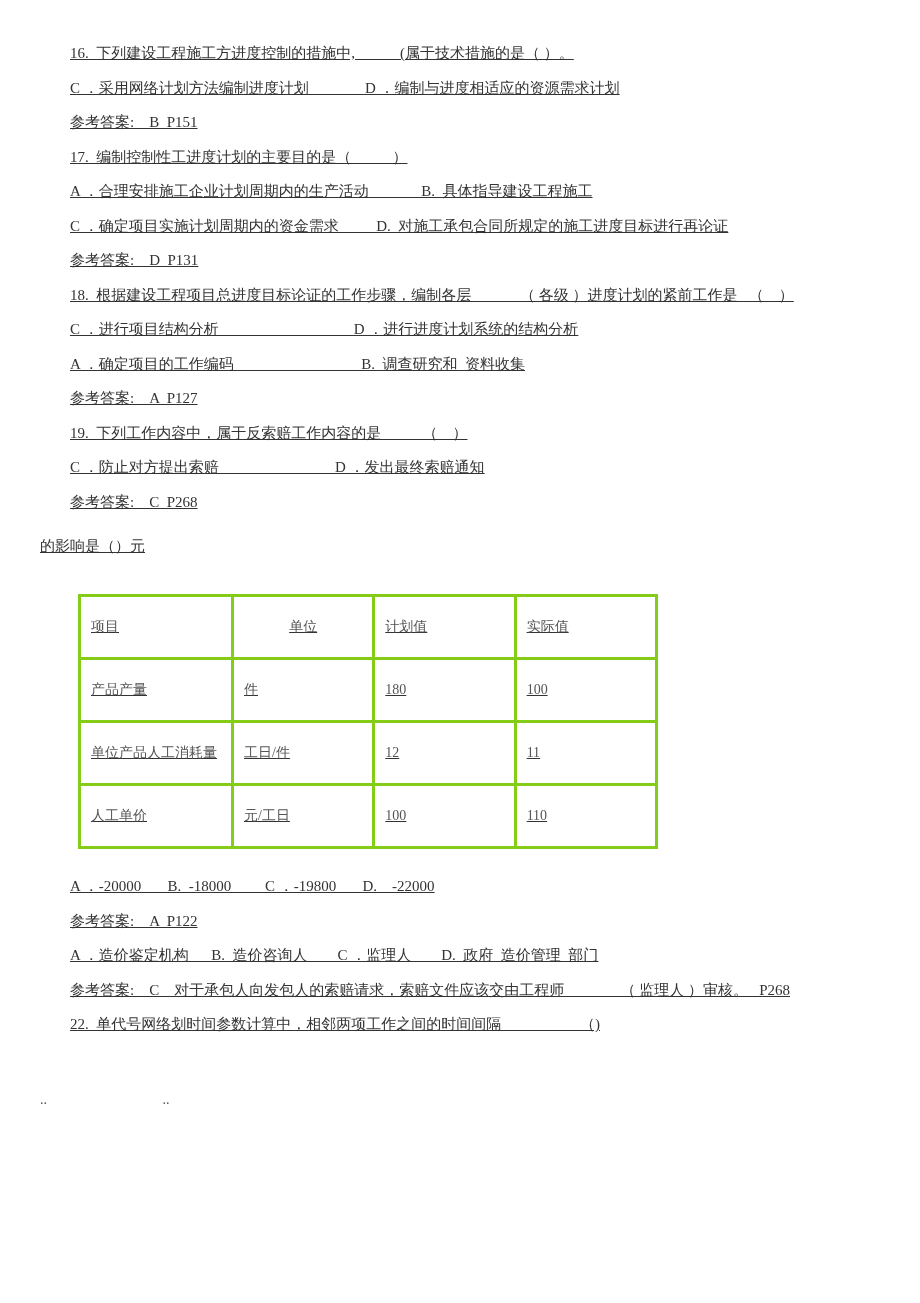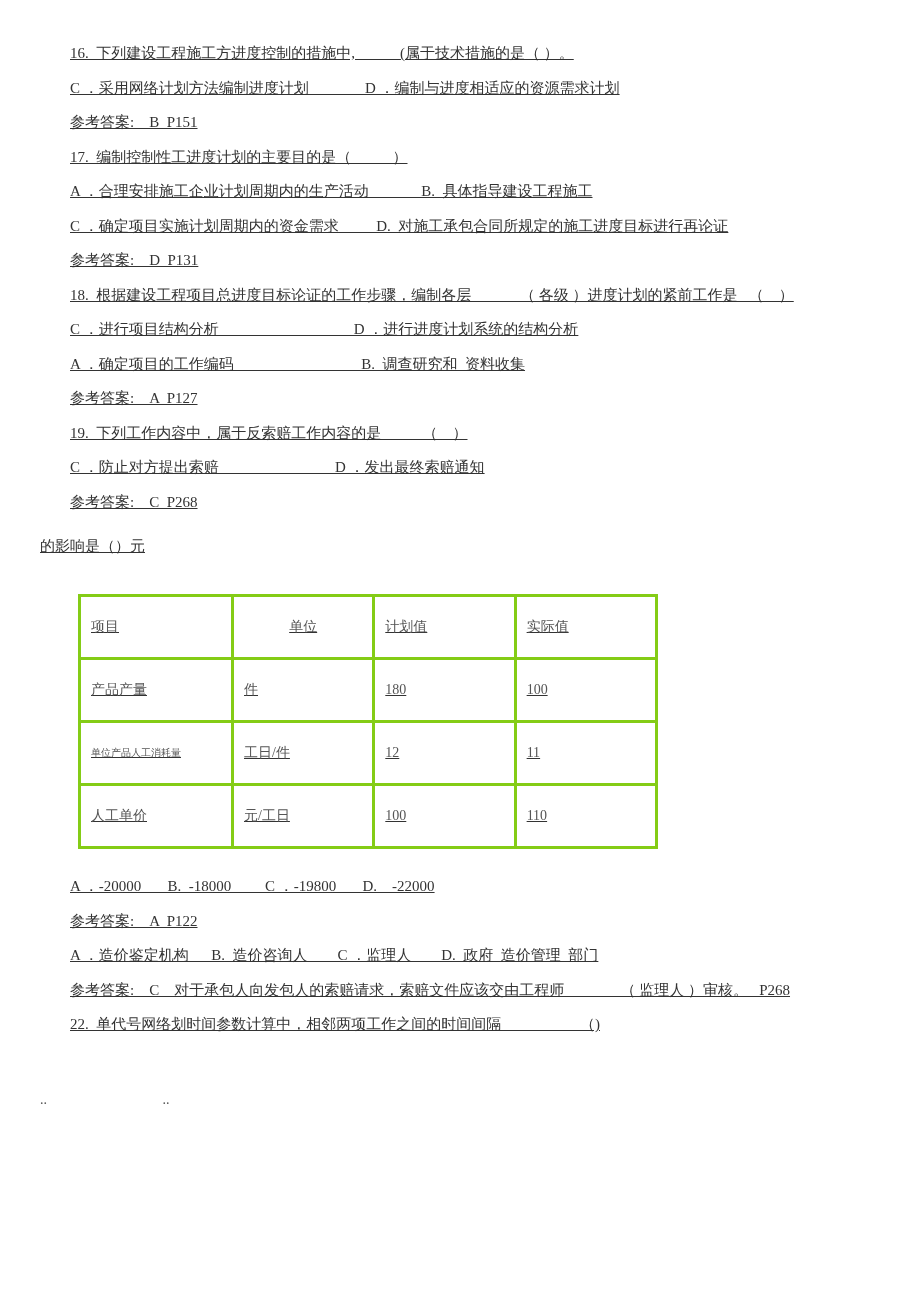--- a/index.html
+++ b/index.html
@@ -37,21 +37,21 @@
     border: 3px solid #84cc16;
     padding: 14px 10px 14px 10px;
     text-align: left;
   }
   table.q20 td.c1 { width: 132px; }
   table.q20 td.c2 { width: 120px; text-align: center; }
   table.q20 td.c3 { width: 120px; }
   table.q20 td.c4 { width: 120px; }
   .q20sub {
     letter-spacing: 0;
-    font-size: 10px;
+    font-size: 14px;
   }
   .footer {
     padding-left: 40px;
     padding-top: 30px;
     font-size: 14px;
     color: #555;
   }
 </style>
 </head>
 <body>

